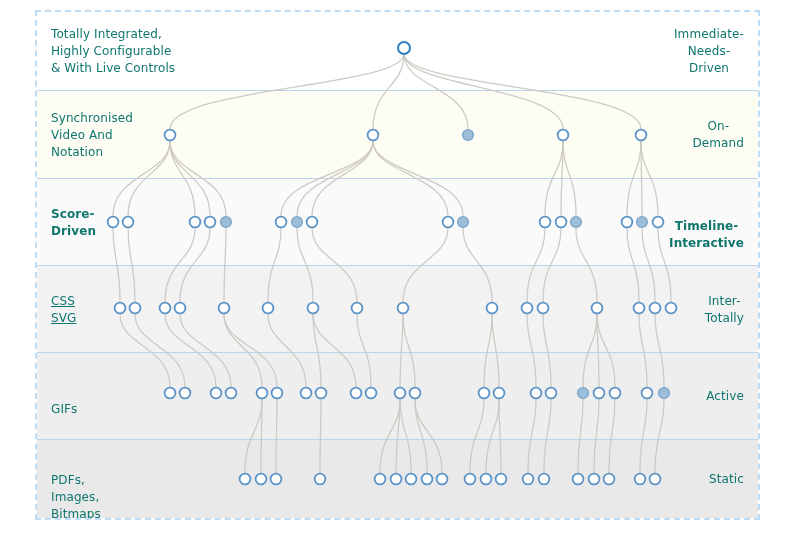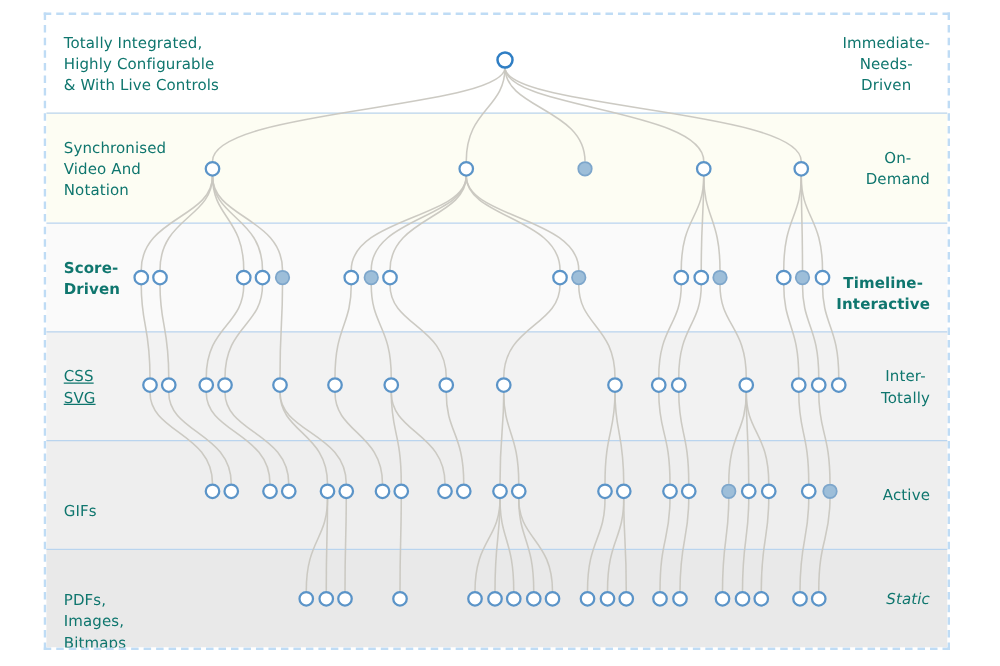--- a/index.html
+++ b/index.html
@@ -53,21 +53,21 @@
 Totally</div>
     </div>
     <div class="band" style="top: 340px; height: 87px; background: rgb(238, 238, 238);">
       <div class="band-label label-left" style="top: 24px; margin-top: 24px;">GIFs</div>
       <div class="band-label label-right" style="top: 35px;">Active</div>
     </div>
     <div class="band" style="top: 427px; height: 79px; background: rgb(233, 233, 233);">
       <div class="band-label label-left" style="top: 14px; margin-top: 18px;">PDFs,
 Images,
 Bitmaps</div>
-      <div class="band-label label-right" style="top: 31px; font-style: italic;">Static</div>
+      <div class="band-label label-right" style="top: 31px;">Static</div>
     </div>
   </div>
 
   <svg id="tree" viewBox="0 0 800 533">
     <g id="edges">
         <path d="M404,54 C404,87.15 170,87.15 170,129" class="edge"></path>
         <path d="M404,54 C404,87.15 373,87.15 373,129" class="edge"></path>
         <path d="M404,54 C404,87.15 468,87.15 468,129" class="edge"></path>
         <path d="M404,54 C404,87.15 563,87.15 563,129" class="edge"></path>
         <path d="M404,54 C404,87.15 641,87.15 641,129" class="edge"></path>

